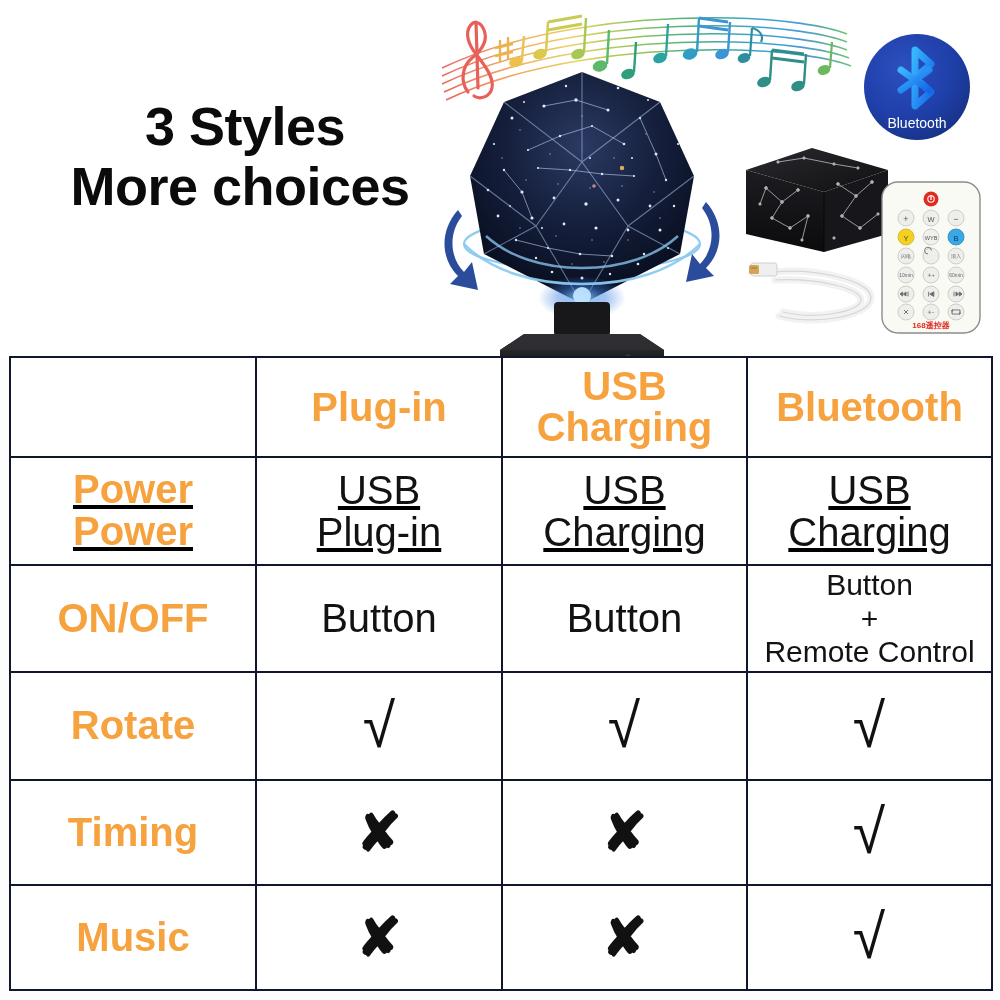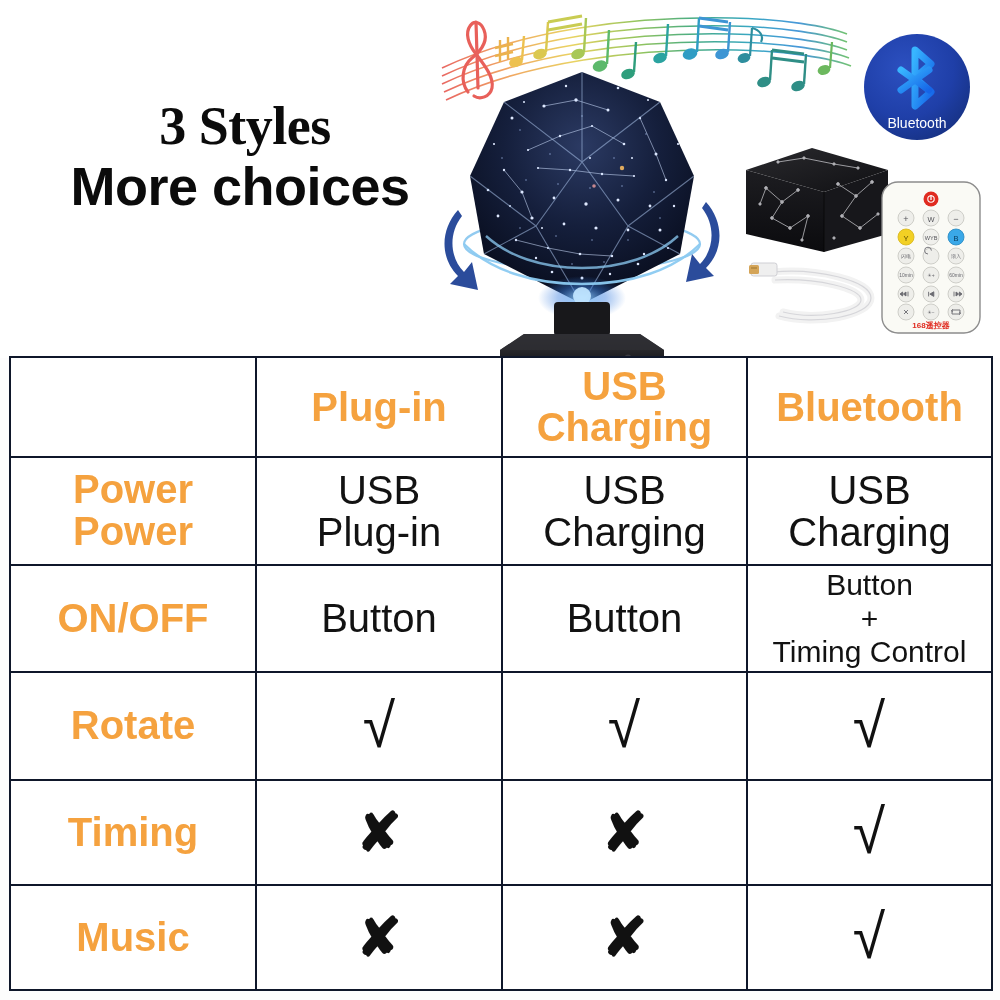--- a/index.html
+++ b/index.html
@@ -13,21 +13,21 @@
   #root{position:relative;width:1000px;height:1000px;background:#fdfdfd;}
 
   
   .hero{position:absolute;left:0;top:0;width:1000px;height:358px;background:#ffffff;overflow:hidden;}
 
   .headline{position:absolute;left:40px;top:98px;width:400px;}
   .headline .line{
     font-weight:bold;color:#0b0b0b;letter-spacing:-0.5px;
     line-height:1.06;white-space:nowrap;
   }
-  .headline .l1{font-size:54px;text-align:center;padding-left:10px;font-family:Liberation Serif, serif;}
+  .headline .l1{font-size:54px;text-align:center;padding-left:10px;}
   .headline .l2{font-size:54px;text-align:center;margin-top:3px;}
 
   
   .music{position:absolute;left:432px;top:-4px;width:420px;height:105px;}
 
   
   .lamp{position:absolute;left:432px;top:58px;width:300px;height:300px;}
 
   
   .bt-badge{position:absolute;left:862px;top:32px;width:110px;height:110px;}
@@ -55,21 +55,21 @@
     vertical-align:middle;
     padding:2px 4px;
     background:#ffffff;
   }
   col.c0{width:246px;}
   col.c1{width:246px;}
   col.c2{width:245px;}
   col.c3{width:245px;}
 
   tr.r-head{height:100px;}
-  tr.r-power{height:108px;}
+  tr.r-power{height:108px;text-decoration:underline;}
   tr.r-onoff{height:104px;}
   tr.r-rot{height:108px;}
   tr.r-tim{height:105px;margin-left:48px;}
   tr.r-mus{height:105px;margin-left:40px;}
 
   .hcell{
     color:#F5A23F;font-weight:bold;font-size:40px;line-height:1.0;
   }
   .hcell.two{font-size:40px;line-height:1.02;}
   .rowlabel{
@@ -532,21 +532,21 @@
         </td>
         <td>
           <div class="val">Button</div>
         </td>
         <td>
           <div class="val">Button</div>
         </td>
         <td>
           <div class="val small">Button</div>
           <div class="val small">+</div>
-          <div class="val small">Timing Control</div>
+          <div class="val small">Remote Control</div>
         </td>
       </tr>
 
       <tr class="r-rot">
         <td>
           <div class="rowlabel">Rotate</div>
         </td>
         <td>
           <span class="mark-check">√</span>
         </td>

